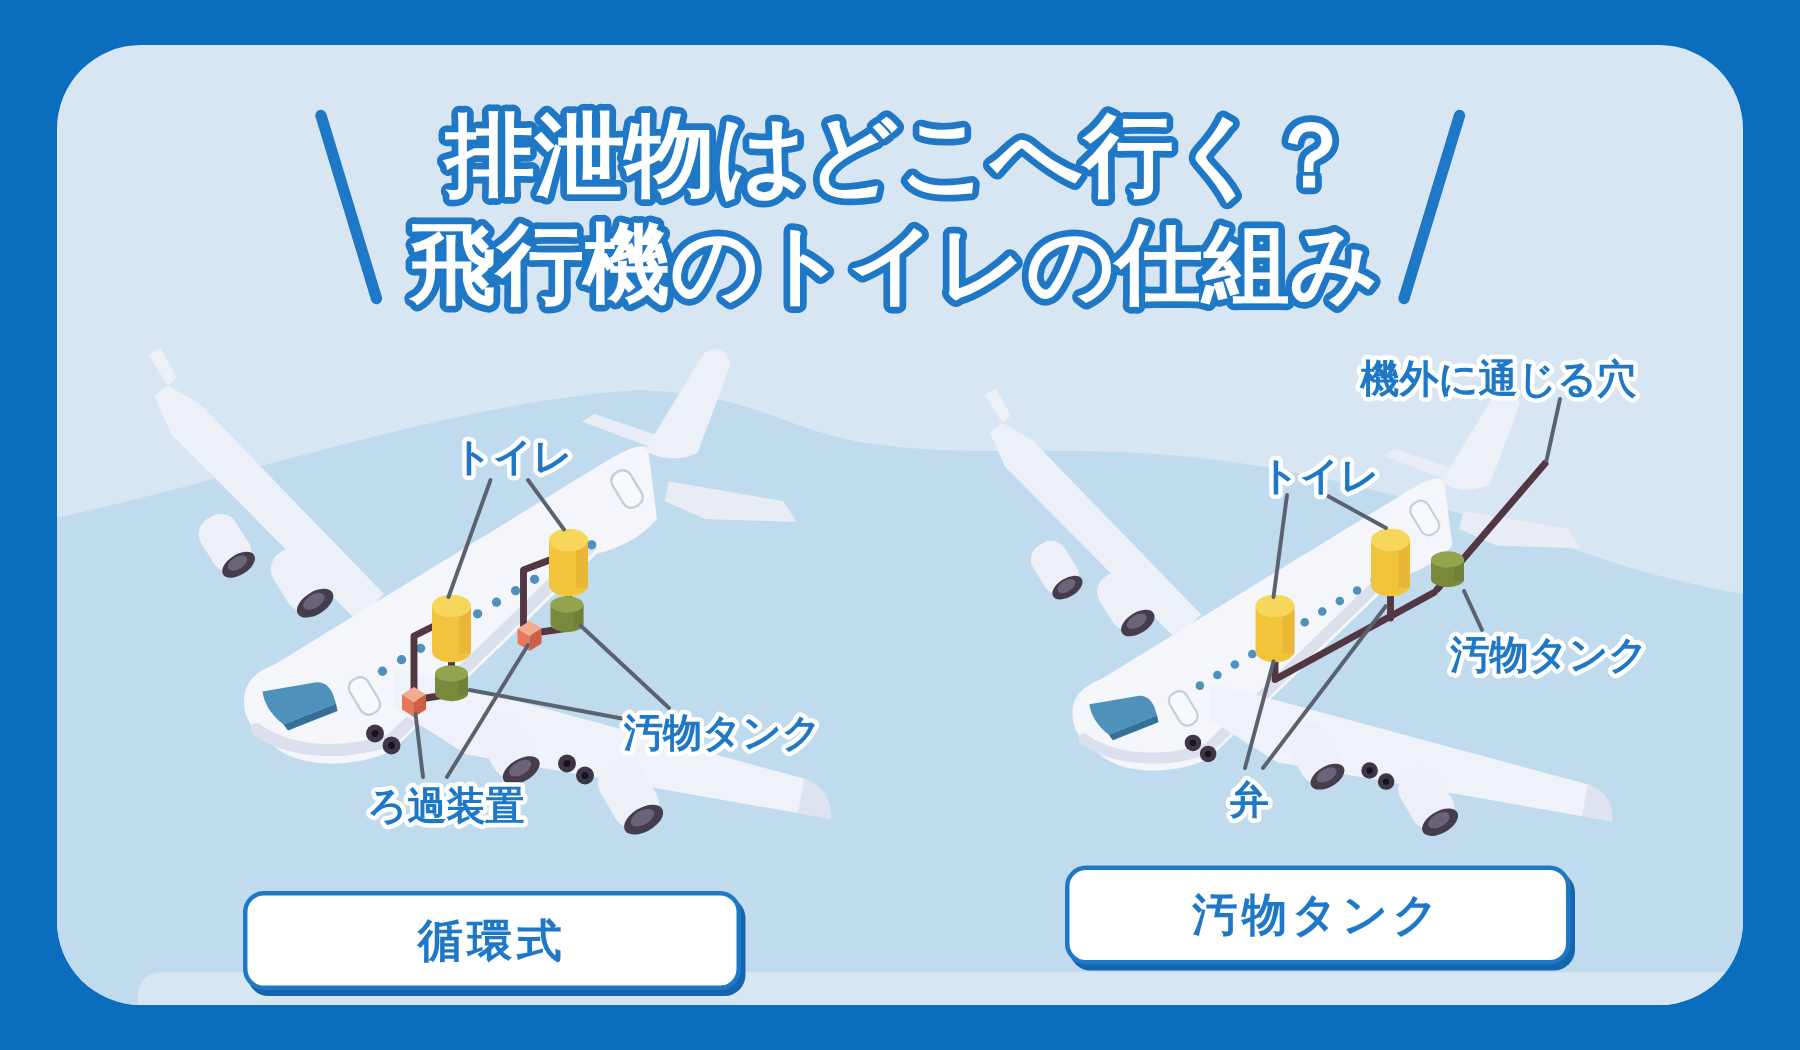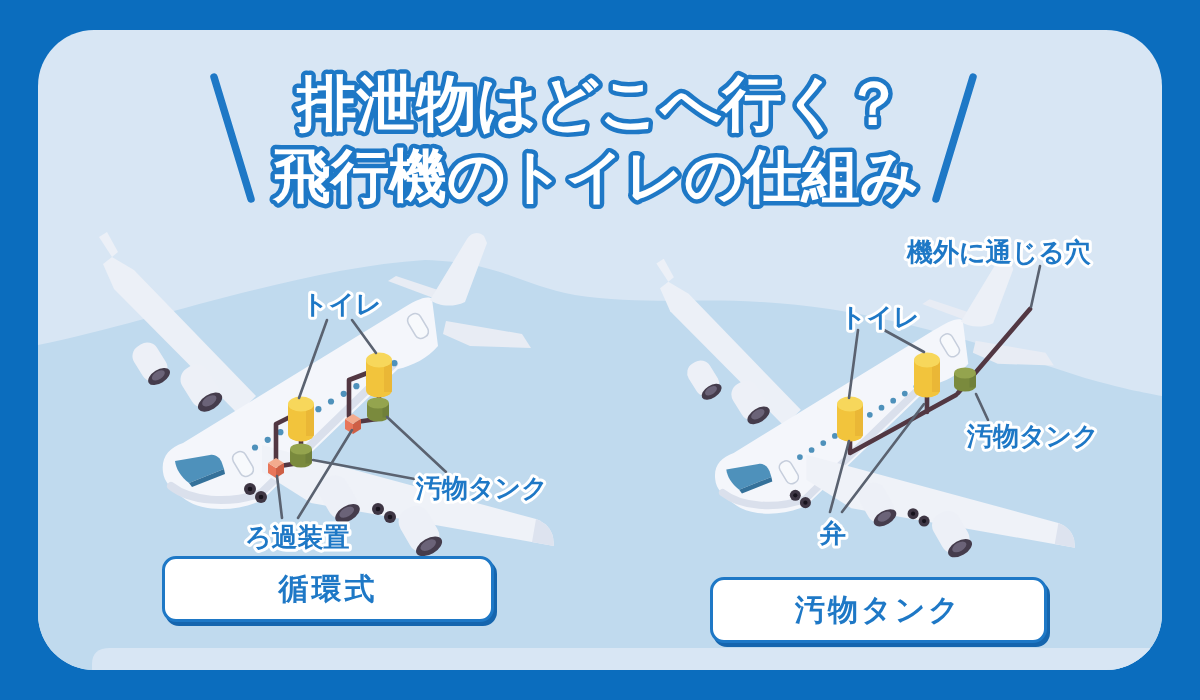--- a/index.html
+++ b/index.html
@@ -60,21 +60,21 @@
 
   
   .caption-box{
     position:absolute;background:#fff;
     border:3px solid var(--accent,#1E78C6);border-radius:14px;
     box-shadow:3px 4px 0 var(--accent-dark,#1565AE);
     display:flex;align-items:center;justify-content:center;
     font-size:30px;font-weight:bold;color:var(--accent,#1E78C6);
     letter-spacing:3px;
   }
-  .caption-left{left:124px;top:526px;width:326px;height:60px;}
+  .caption-left{left:124px;top:564px;width:326px;height:60px;}
   .caption-right{left:672px;top:547px;width:331px;height:60px;}
 </style>
 </head>
 <body>
 
 <div class="panel">
   <svg class="scene" viewBox="0 0 1200 700">
     <defs>
 
       <g id="pod">

